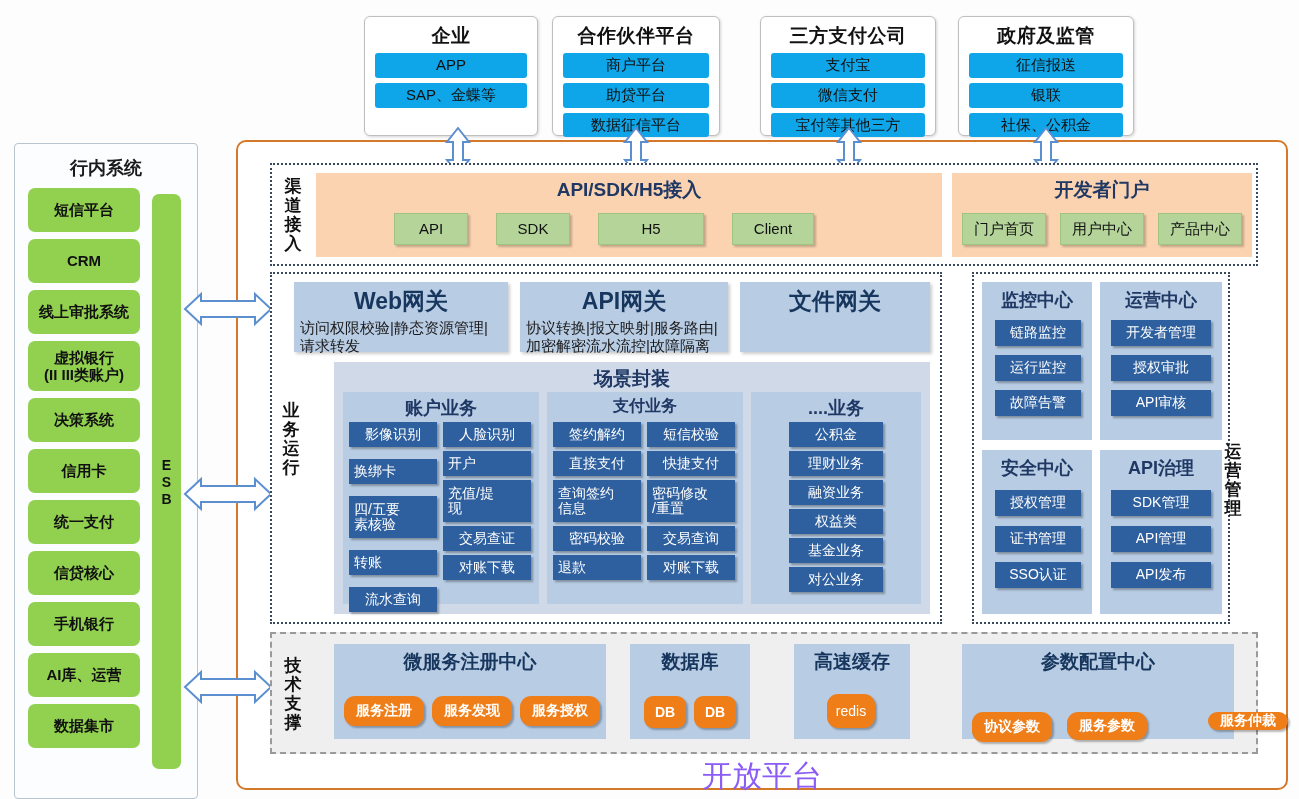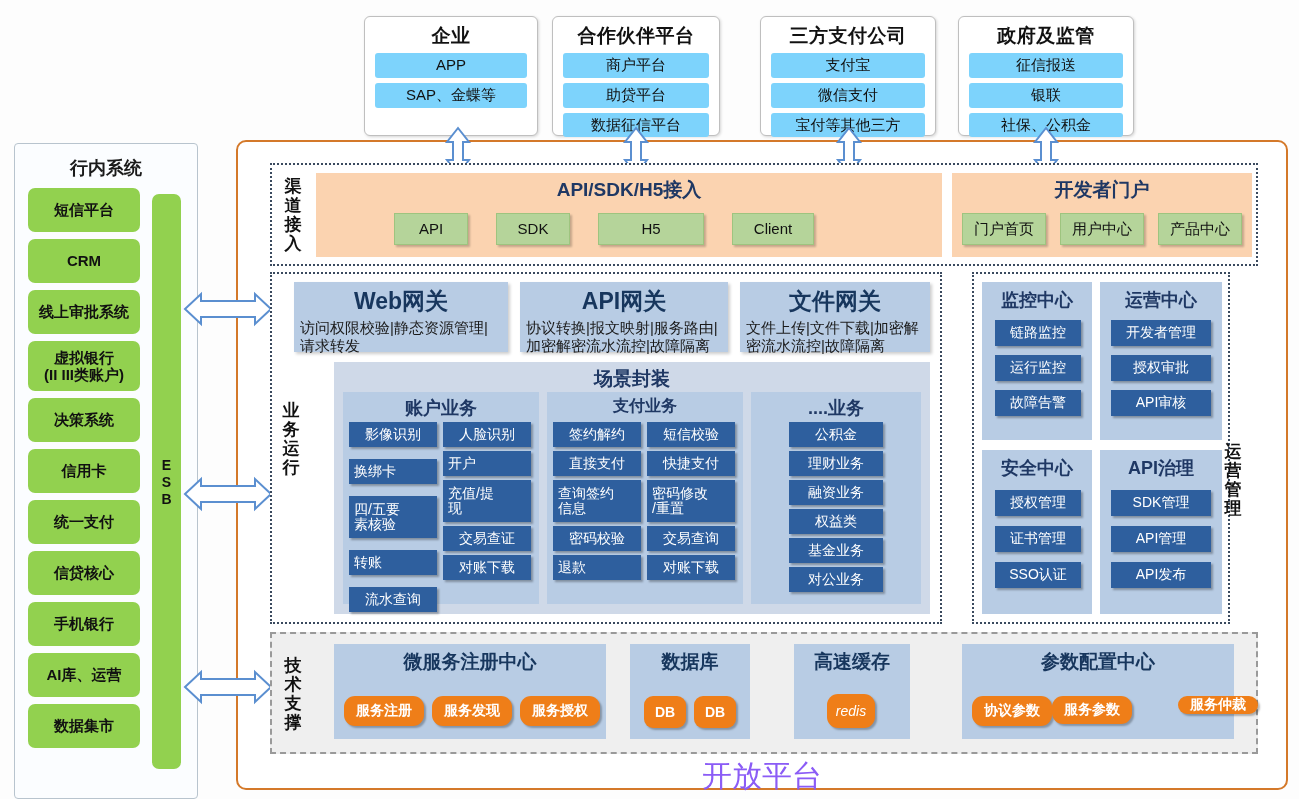--- a/index.html
+++ b/index.html
@@ -8,21 +8,21 @@
     font-family: "Liberation Sans", "DejaVu Sans", sans-serif;
     background:#fdfdfd;
     position:relative;
     overflow:hidden;
     color:#1a1a1a;
   }
   .stage { position:absolute; inset:0; }
 
   
   .chip-grey {
-    background:#7dd3fc; color:#111; border-radius:3px;
+    background:#0ea5e9; color:#111; border-radius:3px;
     text-align:center; font-size:15px; line-height:1.25;
     padding:3px 4px; white-space:nowrap;
   }
   .chip-green {
     background:#92d14f; color:#111; border-radius:7px;
     text-align:center; font-weight:bold; font-size:15px; line-height:1.15;
     display:flex; align-items:center; justify-content:center;
   }
   .chip-greenlt {
     background:#b5d49a; color:#111;
@@ -245,21 +245,20 @@
     <div class="gw-box" style="left:22px; top:8px; width:214px; height:70px;">
       <div class="gw-title">Web网关</div>
       <div class="gw-desc">访问权限校验|静态资源管理|请求转发</div>
     </div>
     <div class="gw-box" style="left:248px; top:8px; width:208px; height:70px;">
       <div class="gw-title">API网关</div>
       <div class="gw-desc">协议转换|报文映射|服务路由|加密解密流水流控|故障隔离</div>
     </div>
     <div class="gw-box" style="left:468px; top:8px; width:190px; height:70px;">
       <div class="gw-title">文件网关</div>
-      <div class="gw-desc">文件上传|文件下载|加密解密流水流控|故障隔离</div>
     </div>
 
     <div class="blue-panel" style="left:62px; top:88px; width:596px; height:252px; background:#cfd9e8;">
       <div class="blue-panel-hdr" style="font-size:19px; padding-top:4px;">场景封装</div>
 
       <div style="position:absolute; left:9px; top:30px; width:196px; height:212px; background:#b8cce4;">
         <div class="blue-panel-hdr" style="font-size:18px; padding-top:4px;">账户业务</div>
         <div style="position:absolute; left:6px; top:30px; display:flex; gap:6px;">
           <div style="display:flex; flex-direction:column; gap:12px; width:88px;">
             <div class="chip-blue" style="height:25px;">影像识别</div>
@@ -383,27 +382,27 @@
       <div class="tech-title">数据库</div>
       <div style="position:absolute; left:14px; top:52px; display:flex; gap:8px;">
         <div class="chip-orange" style="width:42px; height:32px; border-radius:9px;">DB</div>
         <div class="chip-orange" style="width:42px; height:32px; border-radius:9px;">DB</div>
       </div>
     </div>
 
     <div class="tech-card" style="left:522px; top:10px; width:116px; height:95px;">
       <div class="tech-title">高速缓存</div>
       <div style="position:absolute; left:33px; top:50px;">
-        <div class="chip-orange" style="width:48px; height:34px; border-radius:11px; font-weight:normal;font-style:italic;">redis</div>
+        <div class="chip-orange" style="width:48px; height:34px; border-radius:11px; font-weight:normal;">redis</div>
       </div>
     </div>
 
     <div class="tech-card" style="left:690px; top:10px; width:272px; height:95px;">
       <div class="tech-title">参数配置中心</div>
-      <div style="position:absolute; left:10px; top:52px; display:flex; gap:0;">
+      <div style="position:absolute; left:10px; top:68px; display:flex; gap:15px;">
         <div class="chip-orange" style="width:80px; height:30px;">协议参数</div>
         <div class="chip-orange" style="width:80px; height:28px;">服务参数</div>
         <div class="chip-orange" style="width:80px; height:18px;margin-left:46px;">服务仲裁</div>
       </div>
     </div>
   </div>
 
   <div id="platform-title">开放平台</div>
 
 </div>

